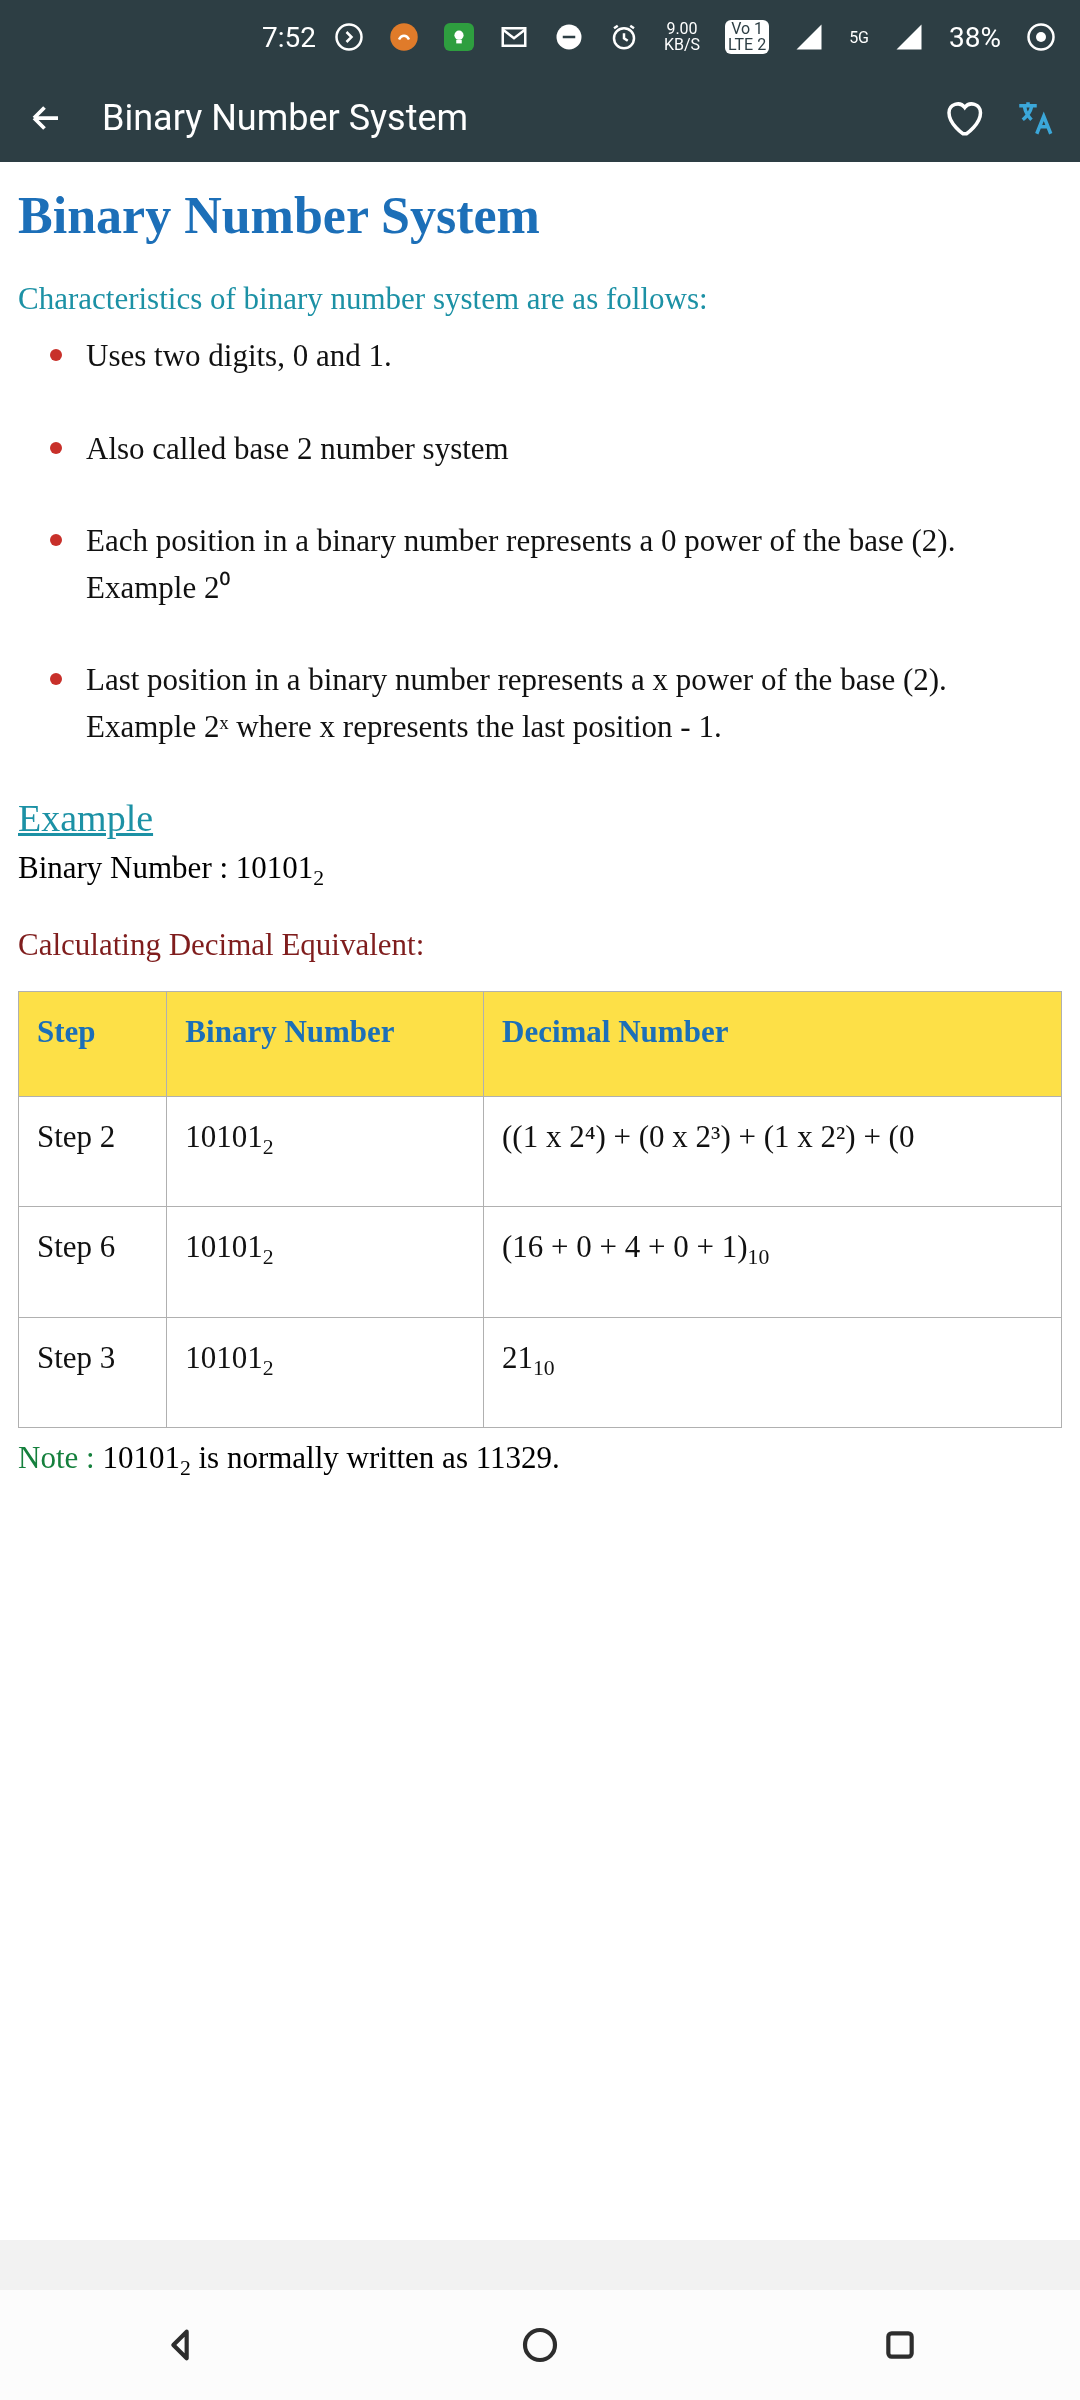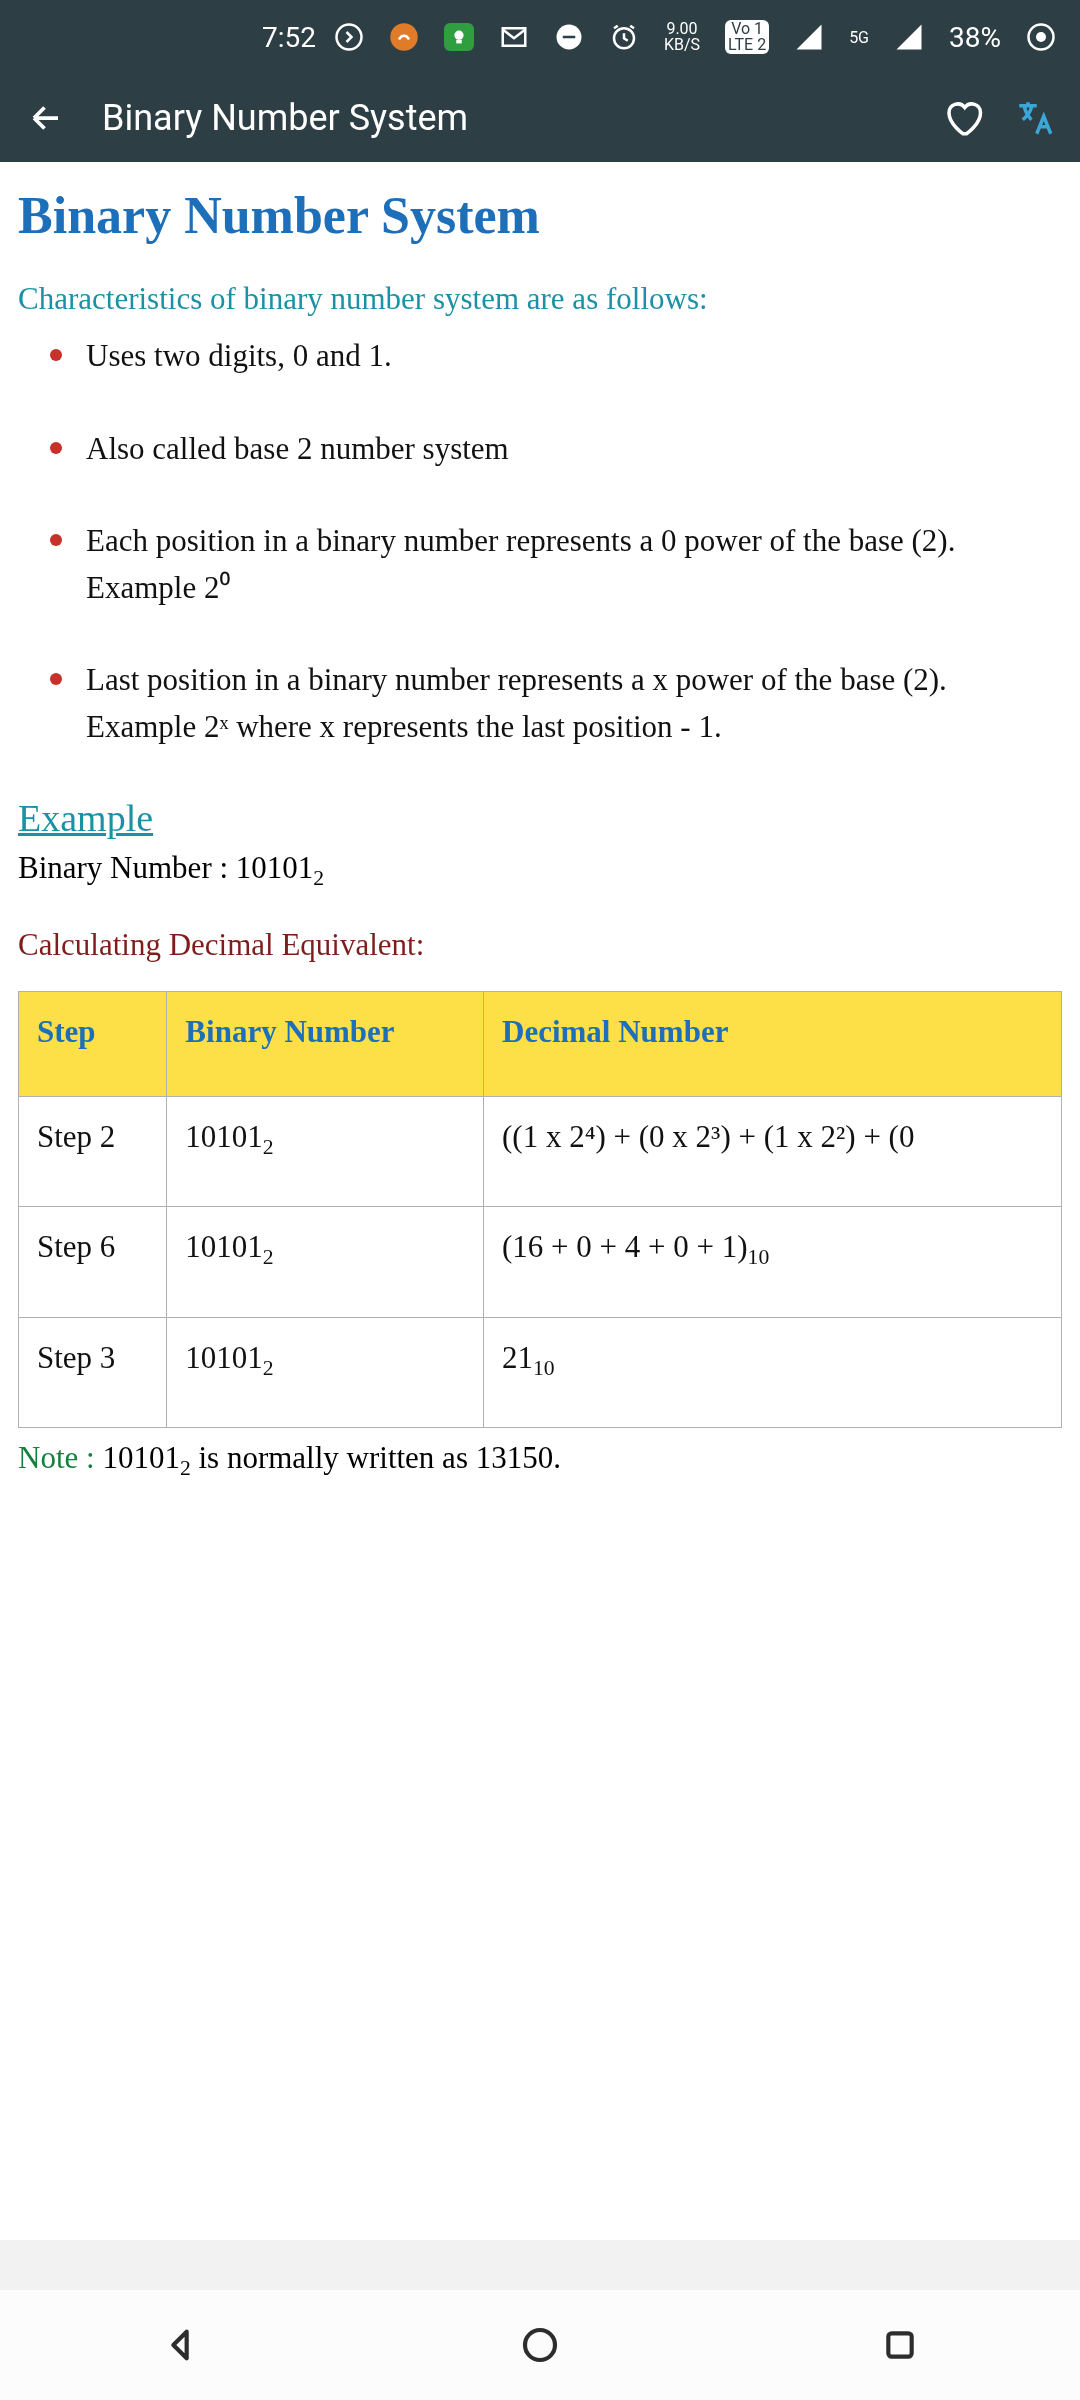--- a/index.html
+++ b/index.html
@@ -210,21 +210,21 @@
         <td><span>(16 + 0 + 4 + 0 + 1)</span><sub>10</sub></td>
       </tr>
       <tr>
         <td>Step 3</td>
         <td><span>10101</span><sub>2</sub></td>
         <td><span>21</span><sub>10</sub></td>
       </tr>
     </tbody>
   </table>
   <p class="note-line">
-    <span class="note-label">Note : </span><span>10101</span><sub>2</sub><span> is normally written as 13150.</span>
+    <span class="note-label">Note : </span><span>10101</span><sub>2</sub><span> is normally written as 11329.</span>
   </p>
 </div>
 
 <div class="ad-bar"></div>
 
 <div class="nav-bar">
   <svg viewBox="0 0 24 24">
       <path d="M16 4L8 12l8 8z" stroke-linejoin="round"></path>
     </svg>
   <svg viewBox="0 0 24 24">

